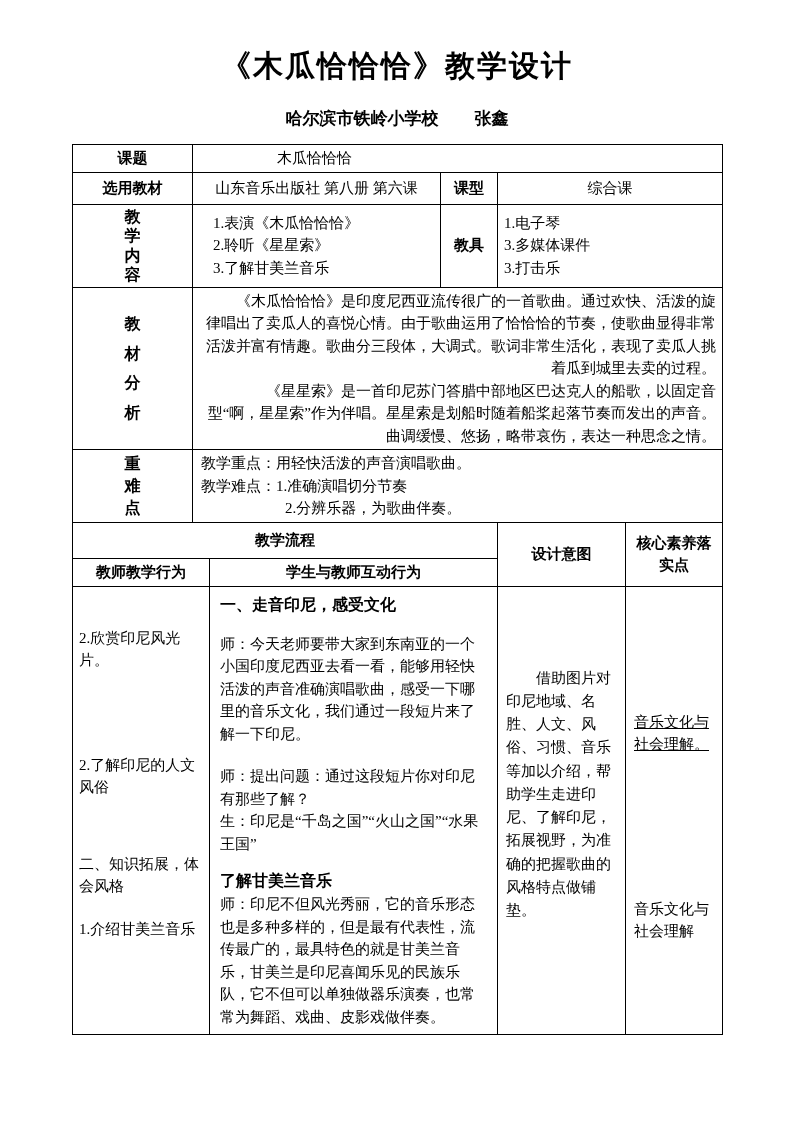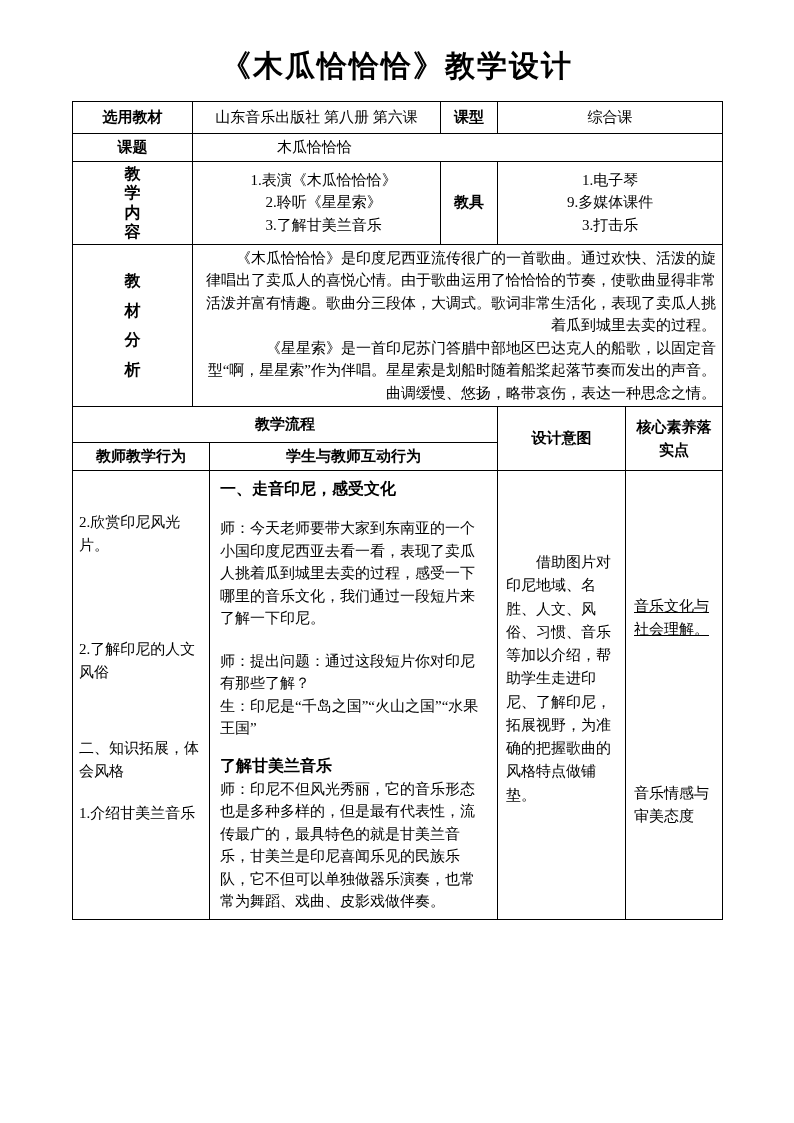--- a/index.html
+++ b/index.html
@@ -31,21 +31,21 @@
 
   
   .vlabel {
     width:1.25em; margin:0 auto; font-weight:bold; font-size:16px;
     word-break:break-all; text-align:center;
   }
   .lh125 { line-height:1.22; }
   .lh140 { line-height:1.38; }
   .lh190 { line-height:1.85; }
 
-  .list p { text-align:center; }
+  .list p { text-align:left; }
   .pad-l { padding-left:20px; }
   .topic-val { text-align:left; padding-left:84px; }
 
   .para { text-indent:2em; text-align:right; }
 
   .kp { text-align:left; padding-left:8px; }
   .kp .indent3 { padding-left:84px; }
 
   .goal-list { text-align:left; padding-left:6px; }
 
@@ -68,62 +68,75 @@
   .literacy-cell .lit1 { margin-top:120px;text-decoration:underline; }
   .literacy-cell .lit2 { margin-top:142px; }
 </style>
 </head>
 <body>
 
 <div class="page">
 
   <h1 class="doc-title">《木瓜恰恰恰》教学设计</h1>
 
+  <div class="doc-subtitle">
+    <span>哈尔滨市铁岭小学校</span><span class="author">张鑫</span>
+  </div>
 
   <table class="t-top">
     <colgroup>
       <col style="width:120px">
         <col style="width:248px">
         <col style="width:57px">
         <col style="width:225px">
     </colgroup>
     <tbody>
         <tr>
+      <td class="lbl c" style="height:26px">课题</td>
+      <td colspan="3" class="topic-val">木瓜恰恰恰</td>
+    </tr>
+    <tr>
       <td class="lbl c" style="height:32px">选用教材</td>
       <td class="c">山东音乐出版社 第八册 第六课</td>
       <td class="lbl c">课型</td>
       <td class="c">综合课</td>
-    </tr>
-    <tr>
-      <td class="lbl c" style="height:26px">课题</td>
-      <td colspan="3" class="topic-val">木瓜恰恰恰</td>
     </tr>
     <tr>
       <td style="height:80px">
         <div class="vlabel lh125">教学内容</div>
       </td>
       <td class="list pad-l">
         <p>1.表演《木瓜恰恰恰》</p>
         <p>2.聆听《星星索》</p>
         <p>3.了解甘美兰音乐</p>
       </td>
       <td class="lbl c">教具</td>
       <td class="list">
         <p>1.电子琴</p>
-        <p>9.多媒体课件</p>
+        <p>3.多媒体课件</p>
         <p>3.打击乐</p>
       </td>
     </tr>
     <tr>
       <td style="height:145px">
         <div class="vlabel lh190">教材分析</div>
       </td>
       <td colspan="3">
         <p class="para">《木瓜恰恰恰》是印度尼西亚流传很广的一首歌曲。通过欢快、活泼的旋律唱出了卖瓜人的喜悦心情。由于歌曲运用了恰恰恰的节奏，使歌曲显得非常活泼并富有情趣。歌曲分三段体，大调式。歌词非常生活化，表现了卖瓜人挑着瓜到城里去卖的过程。</p>
         <p class="para">《星星索》是一首印尼苏门答腊中部地区巴达克人的船歌，以固定音型“啊，星星索”作为伴唱。星星索是划船时随着船桨起落节奏而发出的声音。曲调缓慢、悠扬，略带哀伤，表达一种思念之情。</p>
+      </td>
+    </tr>
+    <tr>
+      <td style="height:68px">
+        <div class="vlabel lh140">重难点</div>
+      </td>
+      <td colspan="3" class="kp">
+        <p>教学重点：用轻快活泼的声音演唱歌曲。</p>
+        <p>教学难点：1.准确演唱切分节奏</p>
+        <p class="indent3">2.分辨乐器，为歌曲伴奏。</p>
       </td>
     </tr>
   </tbody>
     </table>
 
   <table class="t-bot">
     <colgroup>
       <col style="width:137px">
         <col style="width:288px">
         <col style="width:128px">
@@ -141,30 +154,30 @@
     </tr>
     <tr>
       <td class="teacher-cell" style="height:430px">
         <p class="it1">2.欣赏印尼风光片。</p>
         <p class="it2">2.了解印尼的人文风俗</p>
         <p class="it3">二、知识拓展，体会风格</p>
         <p class="it4">1.介绍甘美兰音乐</p>
       </td>
       <td class="student-cell">
         <p class="sec-h1">一、走音印尼，感受文化</p>
-        <p>师：今天老师要带大家到东南亚的一个小国印度尼西亚去看一看，表现了卖瓜人挑着瓜到城里去卖的过程，感受一下哪里的音乐文化，我们通过一段短片来了解一下印尼。</p>
+        <p>师：今天老师要带大家到东南亚的一个小国印度尼西亚去看一看，能够用轻快活泼的声音准确演唱歌曲，感受一下哪里的音乐文化，我们通过一段短片来了解一下印尼。</p>
         <p class="p2">师：提出问题：通过这段短片你对印尼有那些了解？</p>
         <p>生：印尼是“千岛之国”“火山之国”“水果王国”</p>
         <p class="sec-h2">了解甘美兰音乐</p>
         <p>师：印尼不但风光秀丽，它的音乐形态也是多种多样的，但是最有代表性，流传最广的，最具特色的就是甘美兰音乐，甘美兰是印尼喜闻乐见的民族乐队，它不但可以单独做器乐演奏，也常常为舞蹈、戏曲、皮影戏做伴奏。</p>
       </td>
       <td class="intent-cell">
         <p>借助图片对印尼地域、名胜、人文、风俗、习惯、音乐等加以介绍，帮助学生走进印尼、了解印尼，拓展视野，为准确的把握歌曲的风格特点做铺垫。</p>
       </td>
       <td class="literacy-cell">
         <p class="lit1">音乐文化与社会理解。</p>
-        <p class="lit2">音乐情感与审美态度</p>
+        <p class="lit2">音乐文化与社会理解</p>
       </td>
     </tr>
   </tbody>
     </table>
 
 </div>
 
 </body></html>

